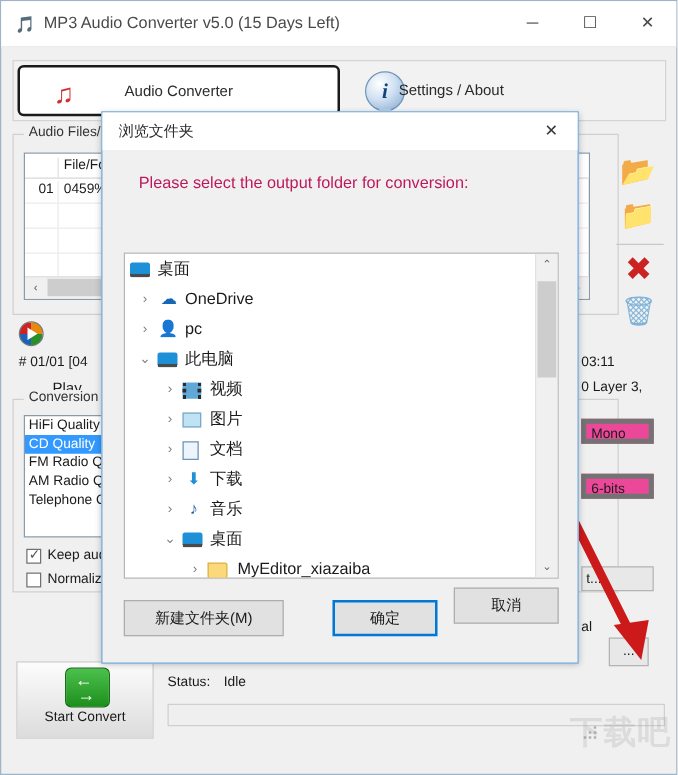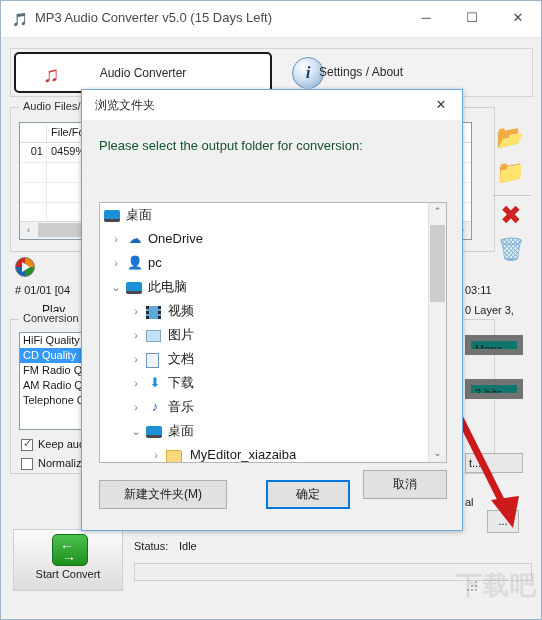--- a/index.html
+++ b/index.html
@@ -228,21 +228,21 @@
   }
   .chkbox.on:after {
     content: "\2713";
     position: absolute; left: 1px; top: -3px;
     font-size: 11px; color: #555;
   }
   .chk-label { position: absolute; left: 17px; top: 0; }
 
   .ddbox {
     position: absolute;
-    background: #0f766e; border: 6px solid #737373;
+    background: #ec4899; border: 4px solid #737373;
     box-sizing: border-box;
     font-size: 11px; color: #1a1a1a;
     padding: 2px 0 0 4px;
     white-space: nowrap; overflow: hidden;
   }
   .pbtn {
     position: absolute;
     background: #e8e8e8; border: 1px solid #b4b4b4;
     box-sizing: border-box;
     font-size: 11px; color: #1a1a1a;
@@ -341,22 +341,22 @@
   .dlg-title {
     position: absolute; left: 13px; top: 7px;
     font-size: 12px; color: #2b2b2b;
   }
   .dlg-close {
     position: absolute; right: 0; top: 0; width: 42px; height: 29px;
     text-align: center; line-height: 29px;
     font-size: 13px; color: #3a3a3a; cursor: default;
   }
   .dlg-prompt {
-    position: absolute; left: 17px; top: 48px;
-    font-size: 13px; color: #14532d;
+    position: absolute; left: 29px; top: 48px;
+    font-size: 13px; color: #be185d;
   }
   .dlg-tree {
     position: absolute; left: 17px; top: 112px;
     width: 348px; height: 261px;
     background: #fff;
     border: 1px solid #b5b5b5;
     box-sizing: border-box;
     overflow: hidden;
   }
   .tree-inner { position: absolute; left: 0; top: 0; right: 17px; bottom: 0; overflow: hidden; }
@@ -524,21 +524,21 @@
       <span class="chkbox on"></span>
       <span class="chk-label">Keep aud</span>
     </div>
     <div class="chk-row" style="top:137px;">
       <span class="chkbox"></span>
       <span class="chk-label">Normalize</span>
     </div>
   </div>
 
   <div class="ddbox" style="left:464px; top:334px; width:58px; height:20px;">Mono</div>
-  <div class="ddbox" style="left:464px; top:378px; width:58px; height:20px;">2-bits</div>
+  <div class="ddbox" style="left:464px; top:378px; width:58px; height:20px;">6-bits</div>
   <div class="pbtn" style="left:464px; top:452px; width:58px; height:20px; text-align:left; padding-left:3px; line-height:18px;">t...</div>
   <div style="position:absolute; left:464px; top:495px; font-size:11px; color:#1a1a1a;">al</div>
   <div class="pbtn" style="left:486px; top:509px; width:32px; height:23px; line-height:21px;">...</div>
 
   <svg class="red-arrow" width="100" height="140" viewBox="0 0 100 140">
     <line x1="8" y1="0" x2="62" y2="108" stroke="#cc1a1a" stroke-width="7" stroke-linecap="round"></line>
     <polygon points="72,132 50,104 78,100" fill="#cc1a1a"></polygon>
   </svg>
 
   <div class="start-panel">

